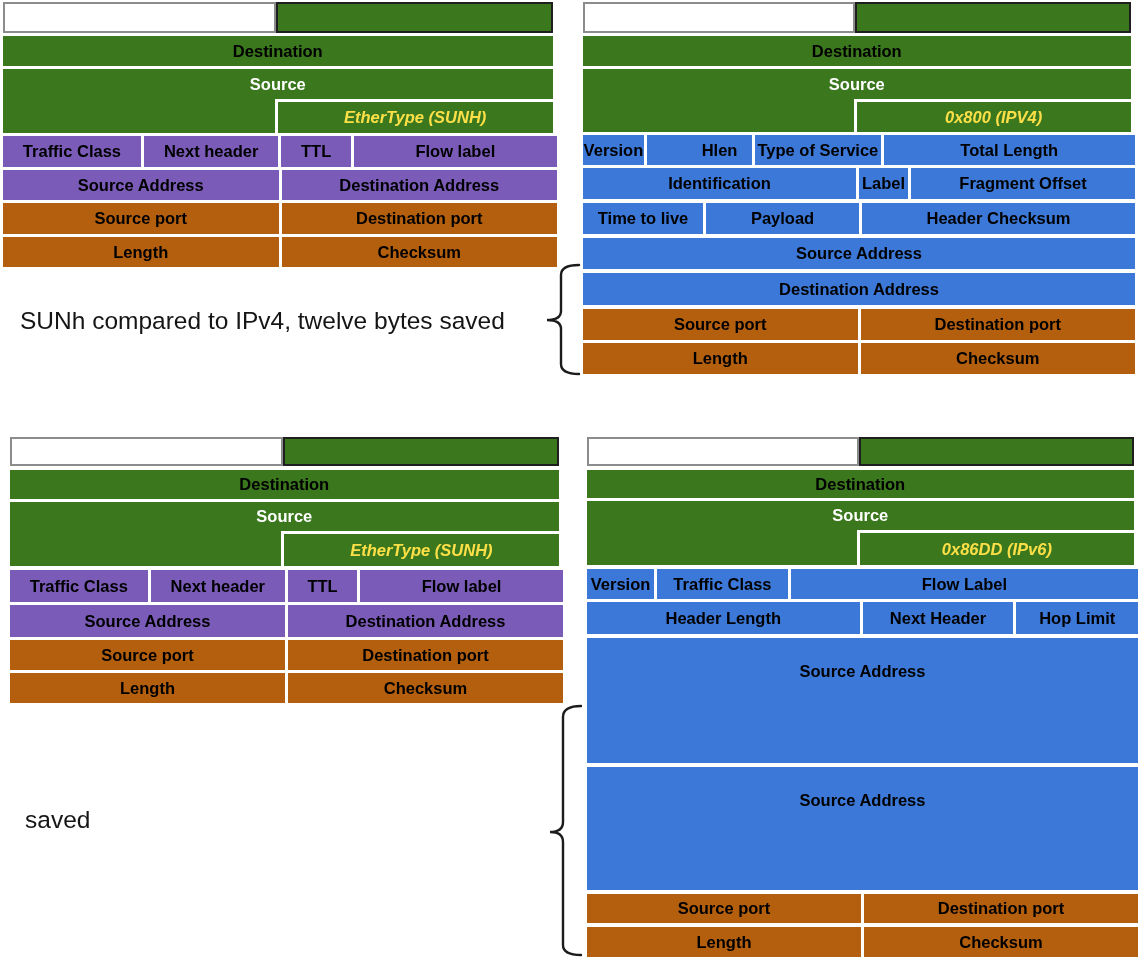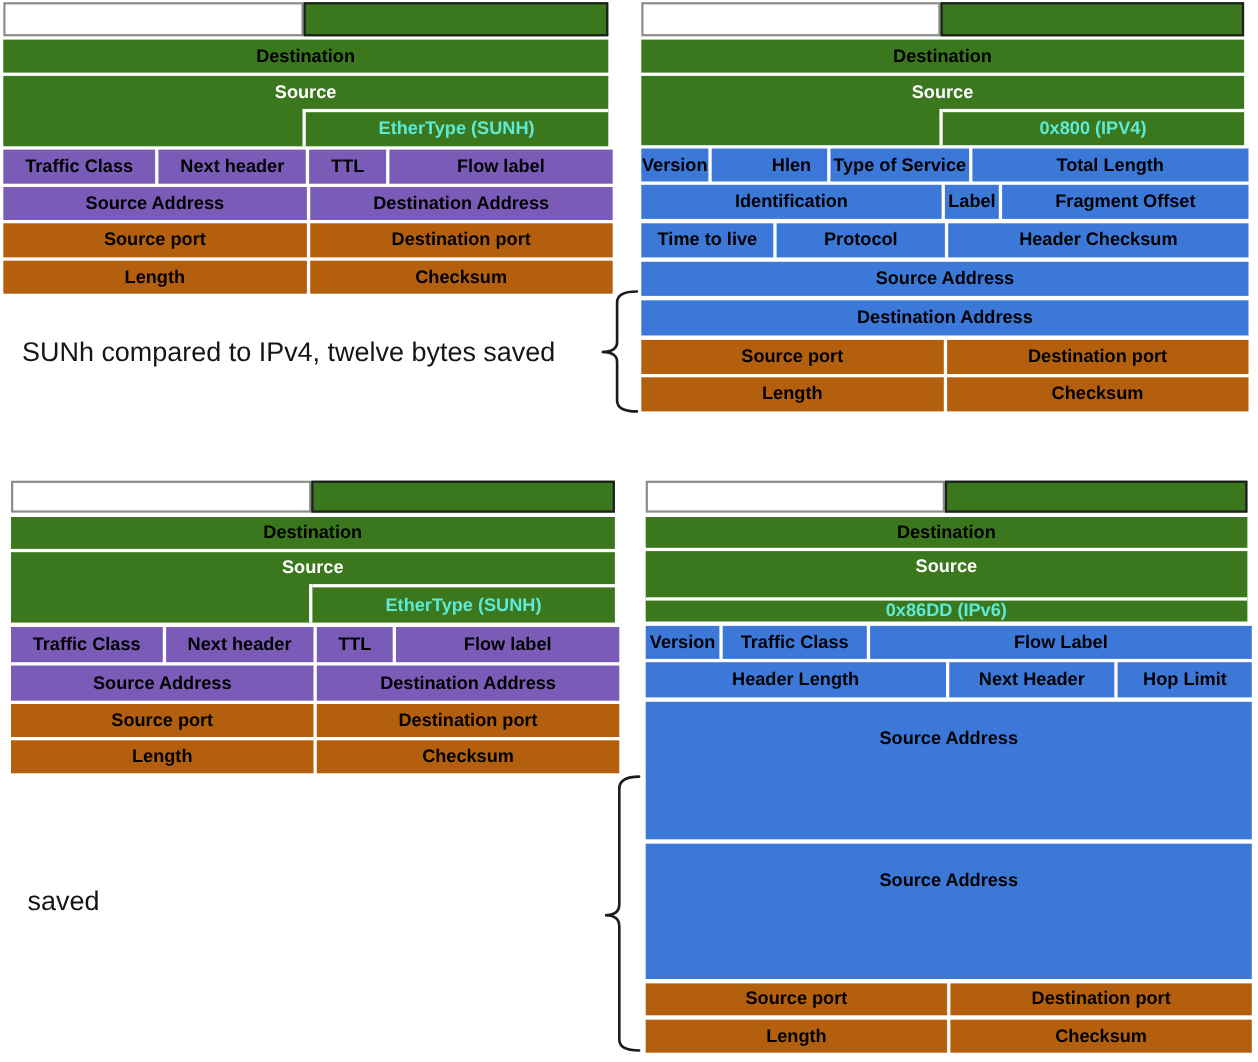--- a/index.html
+++ b/index.html
@@ -18,22 +18,22 @@
   .ethw{width:99.2%;}
   .mt3{margin-top:3px;}
   .mt4{margin-top:4px;}
   .ethwrap{background:var(--green);}
   .srcline{display:flex;align-items:center;justify-content:center;color:#fff;
     font-weight:bold;font-size:16.5px;}
   .subrow{display:flex;}
   .subleft{flex:.497;}
   .gapcol{width:3px;background:#fff;}
   .etherbox{flex:.503;border-top:3px solid #fff;border-left:0;display:flex;
-    align-items:center;justify-content:center;color:#5eead4;font-weight:bold;
-    font-size:16.5px;box-sizing:border-box;}
+    align-items:center;justify-content:center;color:#fde047;font-weight:bold;
+    font-size:16.5px;box-sizing:border-box;font-style:italic;}
   .bigcell{align-items:flex-start;padding-top:24px;}
   .caption{position:absolute;color:#151515;font-size:24.5px;line-height:36px;}
   .brace{position:absolute;}
 </style>
 </head>
 <body>
 
 <div class="diagram" style="left:3px;top:2px;width:554px;">
   <div class="row1 ethw" style="height:31px;">
     <div class="whitebox" style="flex:.497;"></div>
@@ -92,21 +92,21 @@
     <div class="cell b" style="flex:.249;">Type of Service</div>
     <div class="cell b" style="flex:.50;">Total Length</div>
   </div>
   <div class="row mt3" style="height:31px;">
     <div class="cell b" style="flex:.50;">Identification</div>
     <div class="cell b" style="flex:.09;">Label</div>
     <div class="cell b" style="flex:.41;">Fragment Offset</div>
   </div>
   <div class="row mt4" style="height:31px;">
     <div class="cell b" style="flex:.22;">Time to live</div>
-    <div class="cell b" style="flex:.28;">Protocol</div>
+    <div class="cell b" style="flex:.28;">Payload</div>
     <div class="cell b" style="flex:.50;">Header  Checksum</div>
   </div>
   <div class="row mt4" style="height:31px;">
       <div class="cell b" style="flex:1;">Source Address</div>
     </div>
   <div class="row mt4" style="height:32px;">
       <div class="cell b" style="flex:1;">Destination Address</div>
     </div>
   <div class="row mt4" style="height:31px;">
     <div class="cell o" style="flex:.5;">Source port</div>
@@ -157,21 +157,21 @@
 <div class="diagram" style="left:587px;top:437px;width:551px;">
   <div class="row1 ethw" style="height:29px;">
     <div class="whitebox" style="flex:.497;"></div>
     <div class="cell g gtop" style="flex:.503;"></div>
   </div>
   <div class="row mt4 ethw" style="height:28px;">
       <div class="cell g" style="flex:1;">Destination</div>
     </div>
   <div class="ethwrap mt3 ethw">
     <div class="srcline" style="height:29px;">Source</div>
-    <div class="subrow" style="height:35px;flex-direction:column;">
+    <div class="subrow" style="height:35px;">
       <div class="subleft"></div>
       <div class="gapcol"></div>
       <div class="etherbox">0x86DD (IPv6)</div>
     </div>
   </div>
   <div class="row mt4" style="height:30px;">
     <div class="cell b" style="flex:.123;">Version</div>
     <div class="cell b" style="flex:.24;">Traffic Class</div>
     <div class="cell b" style="flex:.637;">Flow Label</div>
   </div>

